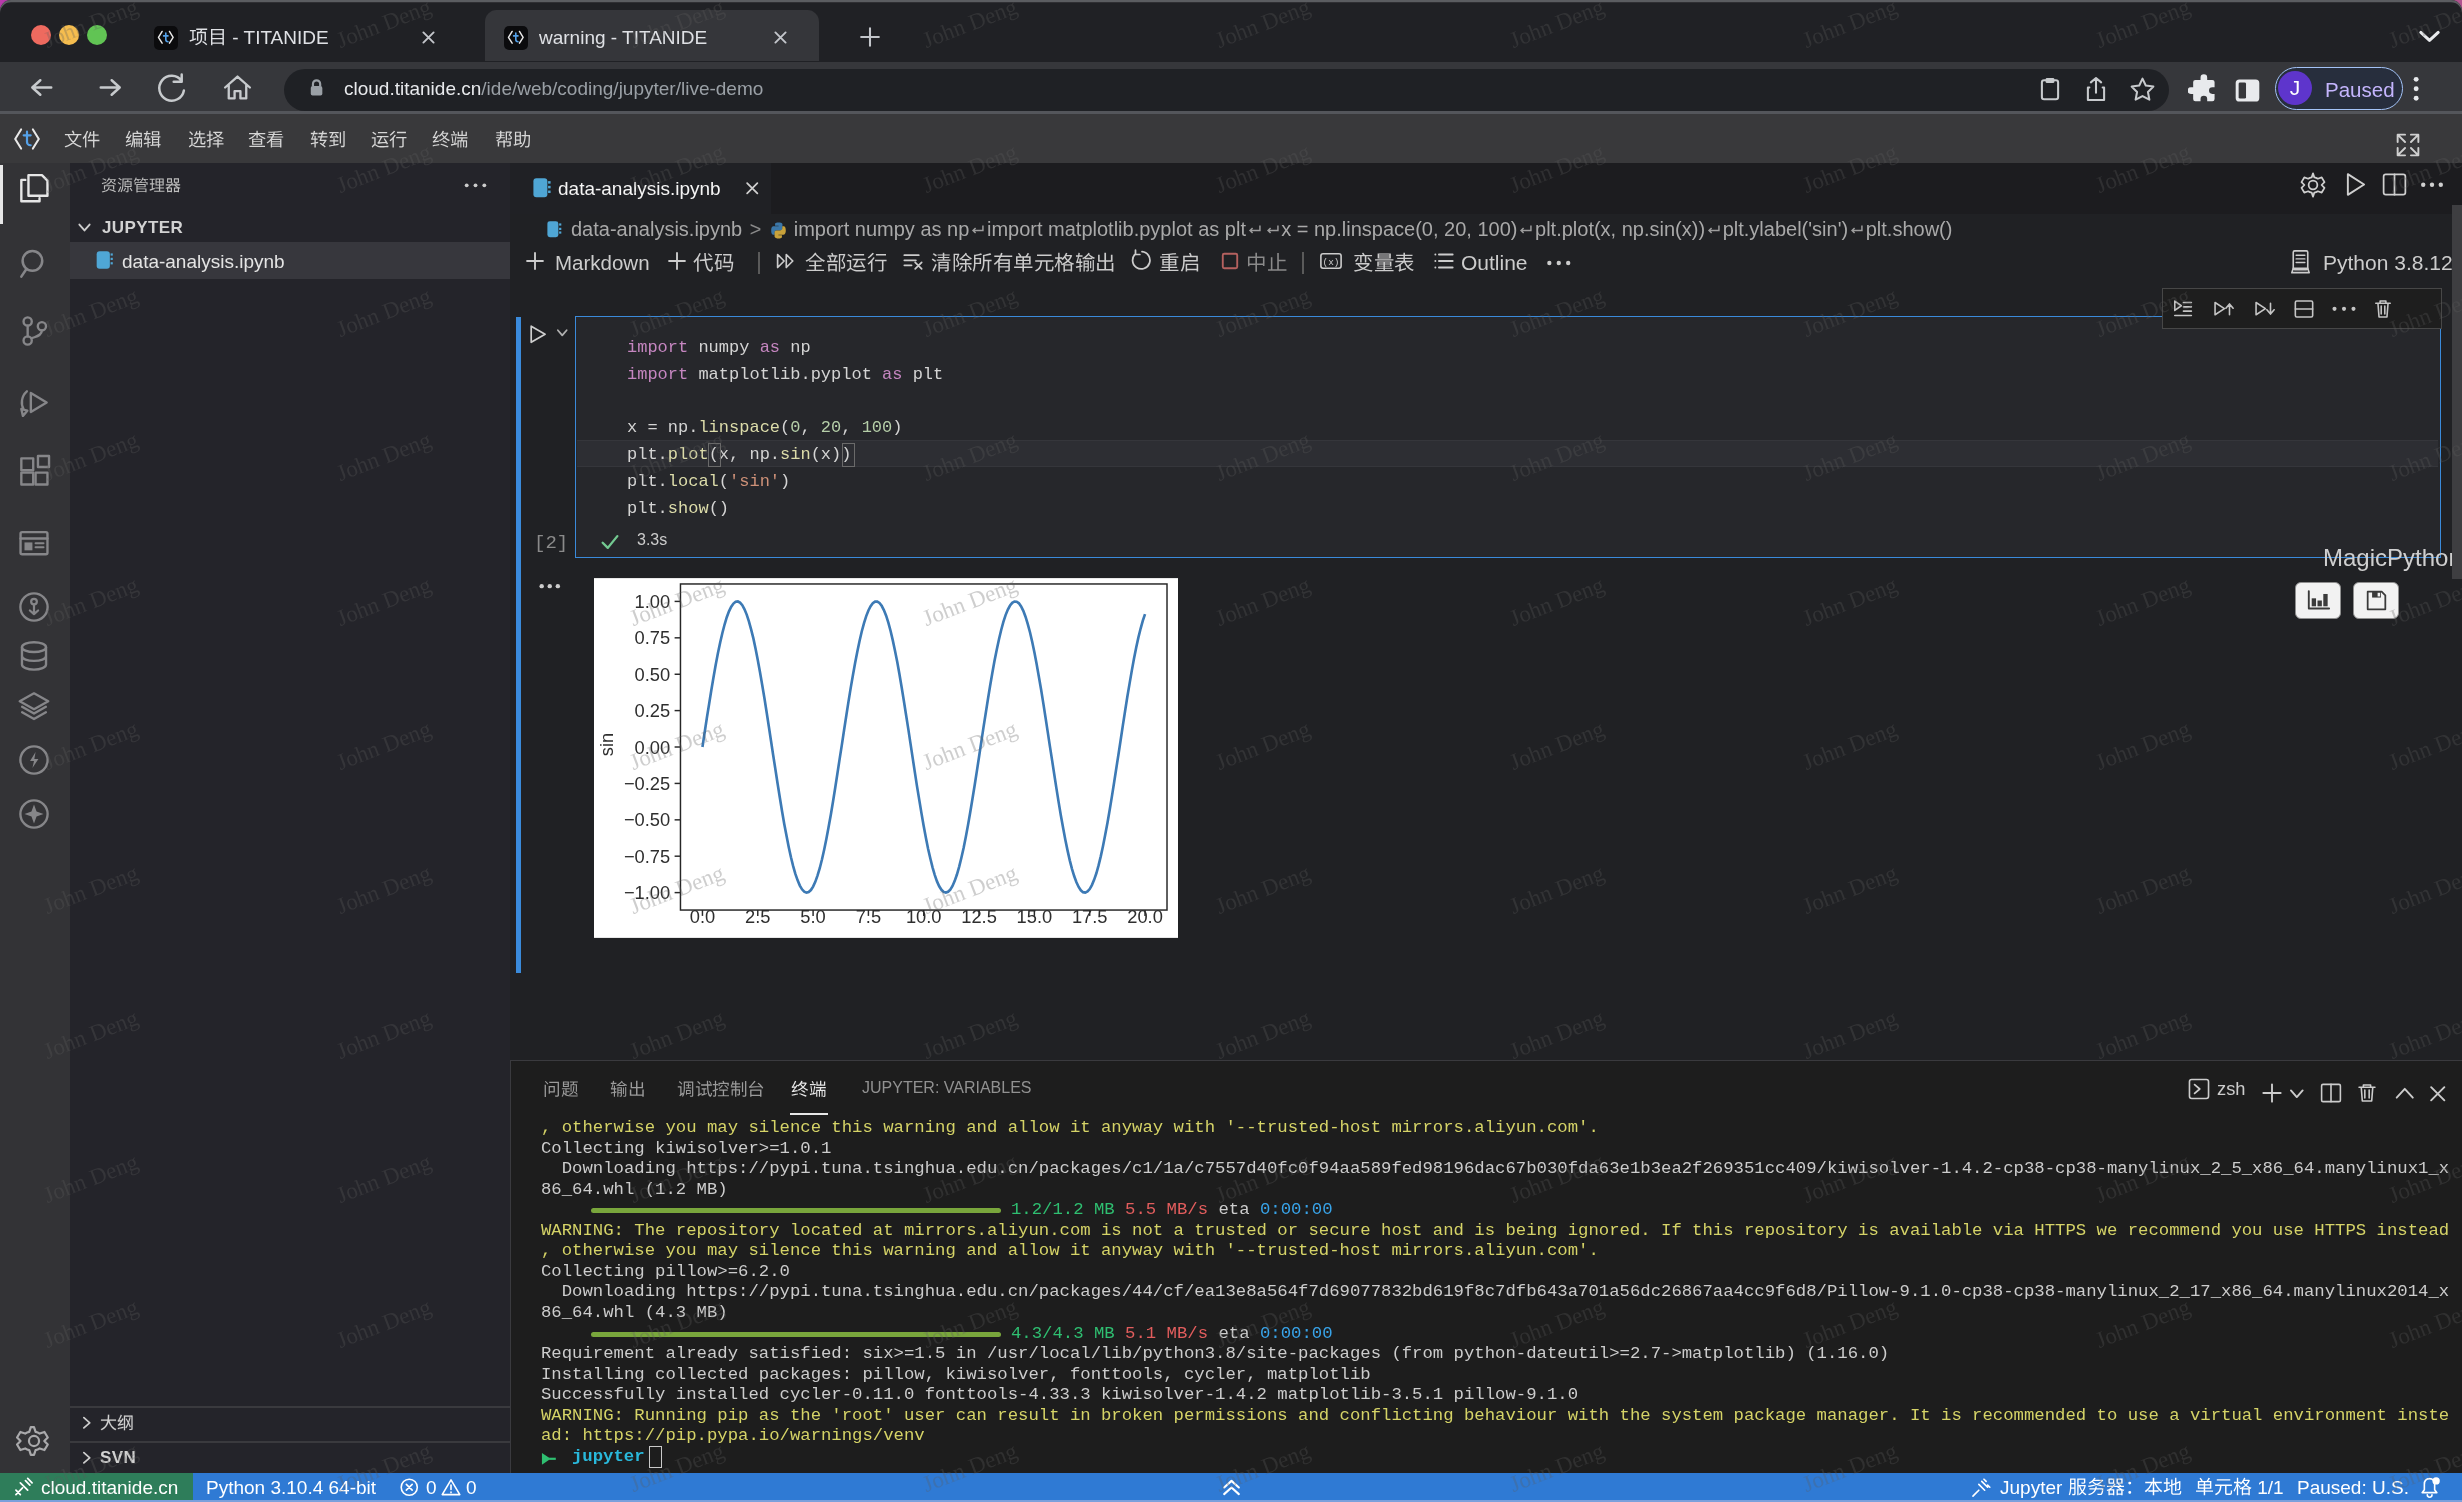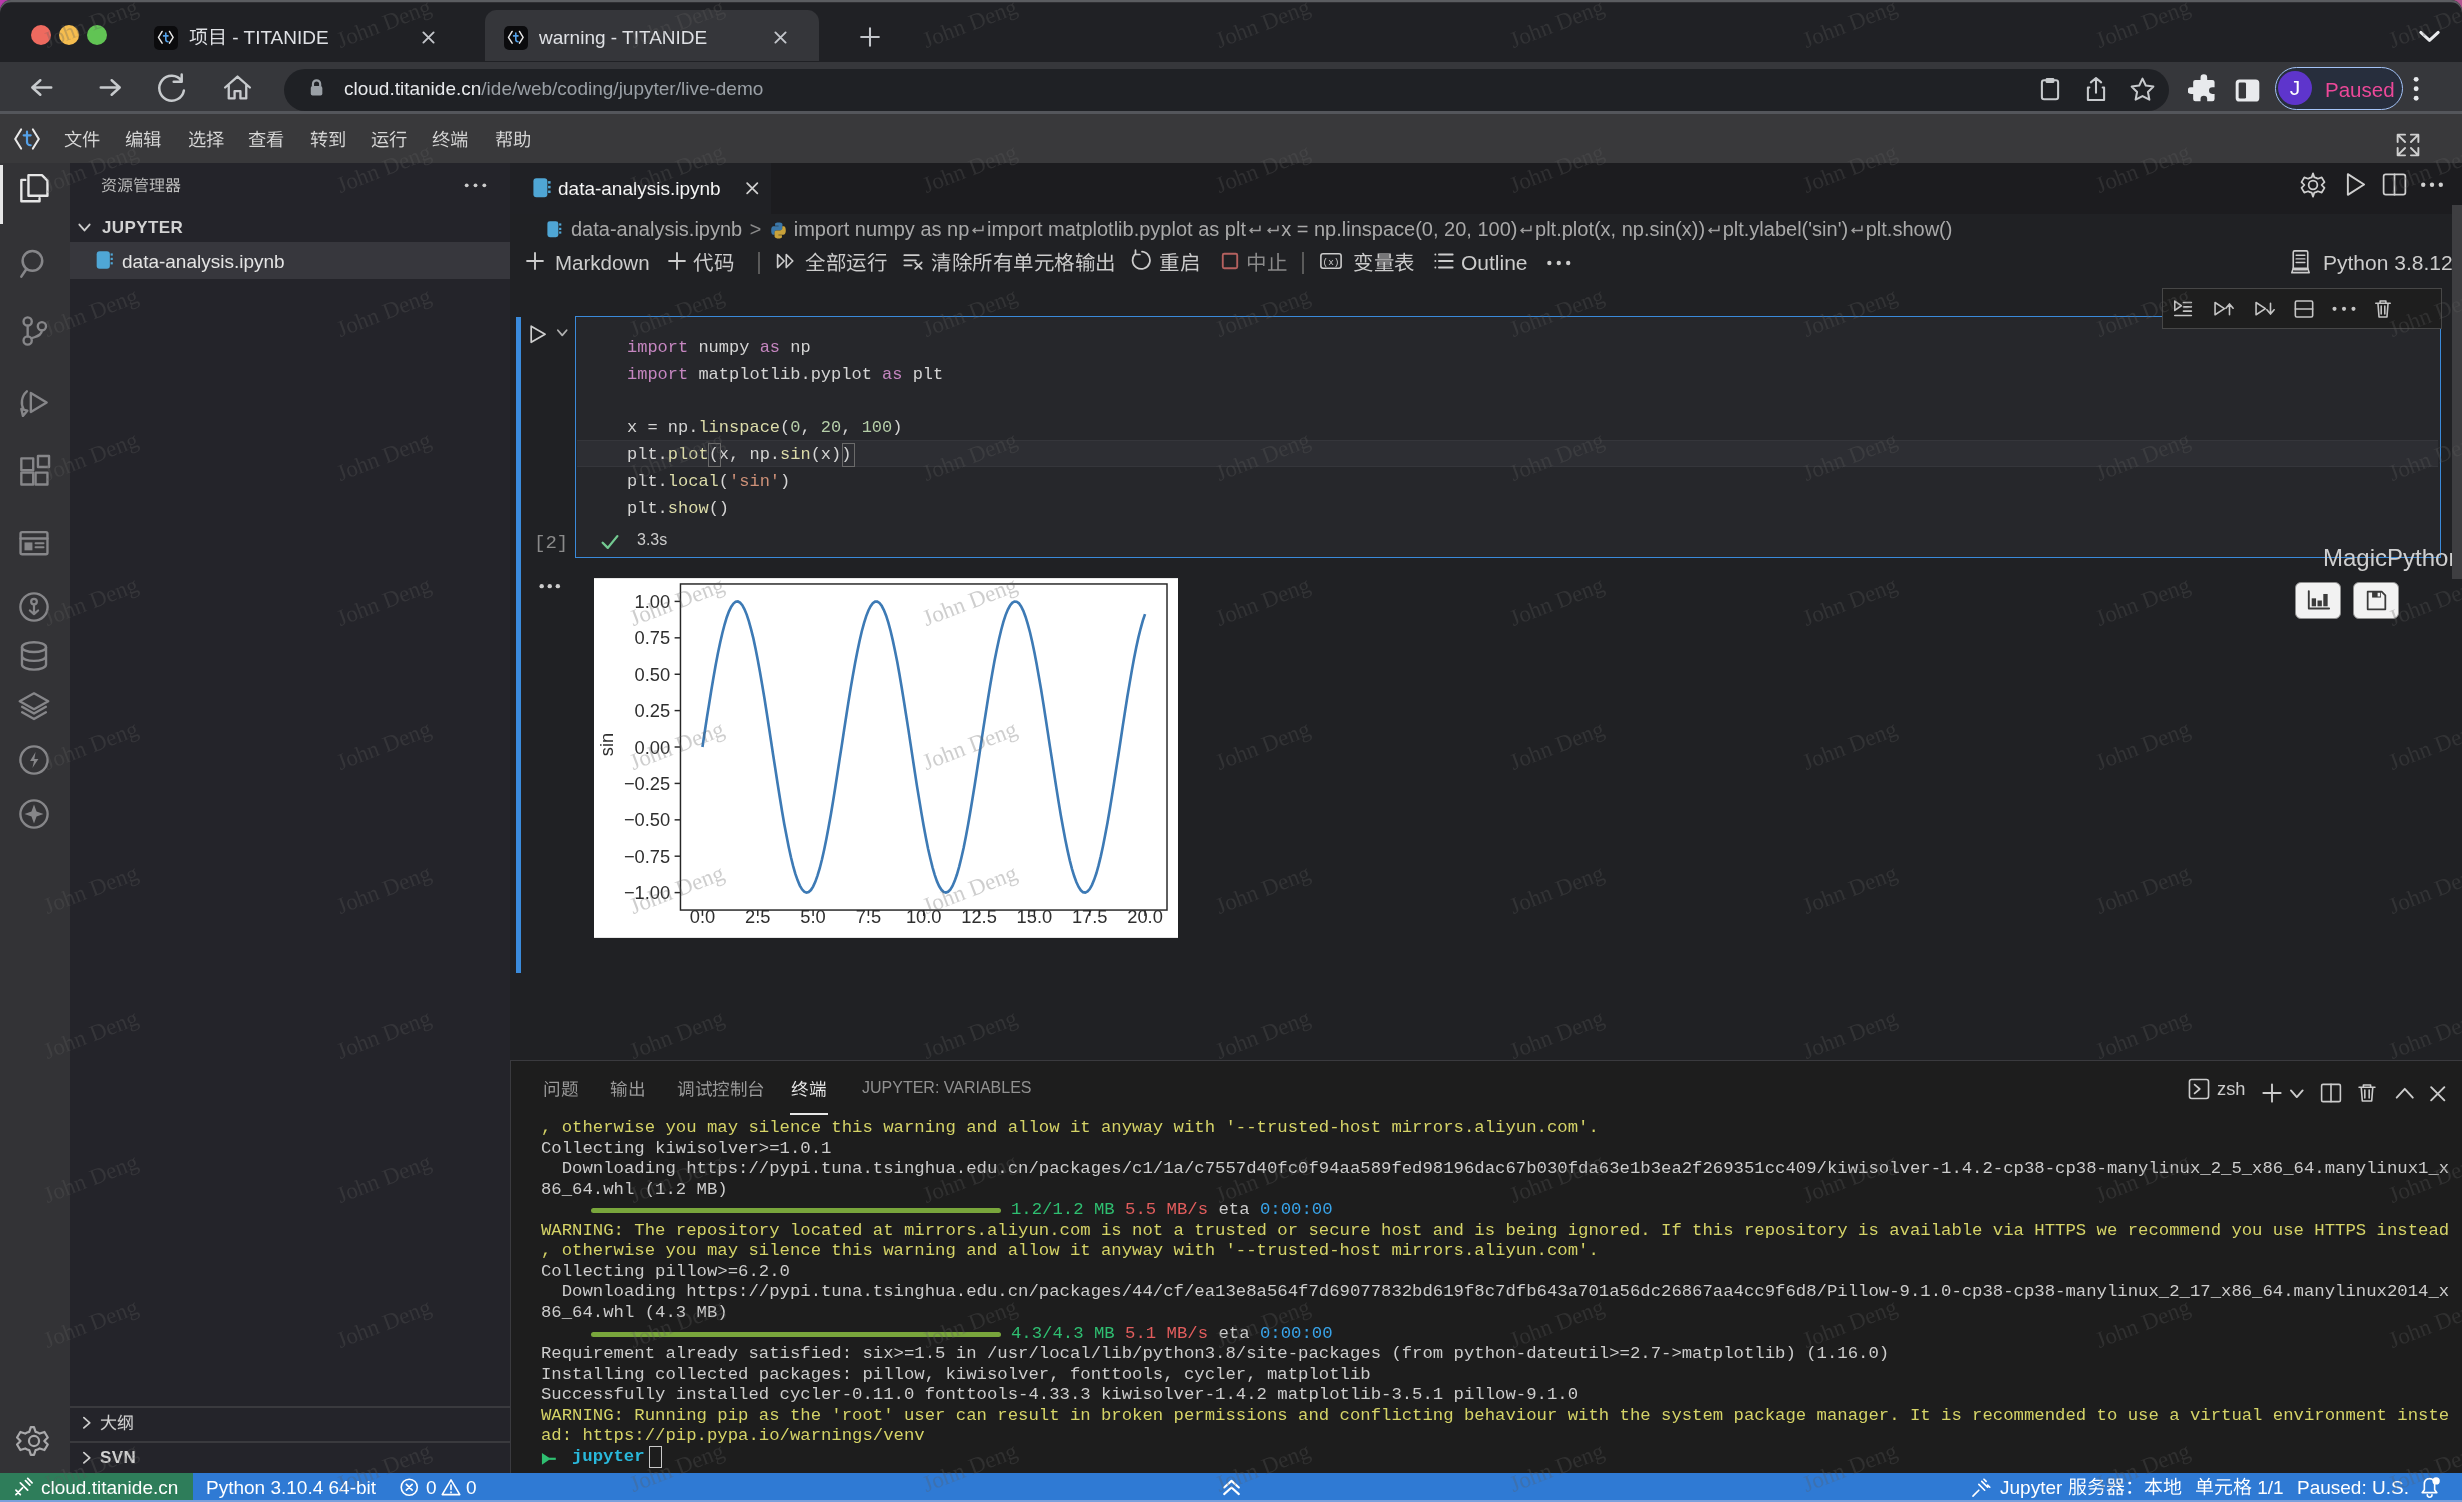--- a/index.html
+++ b/index.html
@@ -252,21 +252,21 @@
     </svg>
     <svg class="abs ic" style="left:2188px;top:74px;" width="31" height="31" viewBox="0 0 42 42">
       <path d="M17 5 a4.5 4.5 0 0 1 9 0 v3 h7 a3 3 0 0 1 3 3 v7 h-3 a4.5 4.5 0 0 0 0 9 h3 v7 a3 3 0 0 1 -3 3 h-7 v-3 a4.5 4.5 0 0 0 -9 0 v3 h-7 a3 3 0 0 1 -3 -3 v-7 h-3 a4.5 4.5 0 0 1 0 -9 h3 v-7 a3 3 0 0 1 3 -3 h7 Z" fill="#e8eaed"></path>
     </svg>
     <svg class="abs ic" style="left:2232px;top:75px;" width="31" height="31" viewBox="0 0 42 42">
       <rect x="5" y="6" width="32" height="30" rx="5" fill="#e8eaed"></rect>
       <rect x="9" y="10" width="10" height="22" rx="2" fill="#36373b"></rect>
     </svg>
     <div class="abs" style="left:2275px;top:67px;width:128px;height:43px;border-radius:22px;border:1.5px solid #a3c3f7;background:#272e3d"></div>
     <div class="abs" style="left:2278px;top:71px;width:34px;height:34px;border-radius:50%;background:#5e35cc;color:#fff;font-size:21px;line-height:34px;text-align:center">J</div>
-    <div class="abs" style="left:2325px;top:78px;font-size:20.5px;color:#ec4899">Paused</div>
+    <div class="abs" style="left:2325px;top:78px;font-size:20.5px;color:#c4b5fd">Paused</div>
     <svg class="abs ic" style="left:2411px;top:75px;" width="10.3" height="29" viewBox="0 0 14 40">
       <circle cx="7" cy="6" r="3.4" fill="#e8eaed"></circle>
       <circle cx="7" cy="19" r="3.4" fill="#e8eaed"></circle>
       <circle cx="7" cy="32" r="3.4" fill="#e8eaed"></circle>
     </svg>
     <div class="abs" style="left:0;top:111px;width:2462px;height:2.9px;background:#54565b"></div>
     <div class="abs" style="left:0;top:114px;width:2462px;height:49px;background:#39393b"></div>
     <svg class="abs ic" style="left:12.5px;top:125px;" width="28" height="28" viewBox="0 0 38 38">
       <path d="M11 6 L3 19 L11 32" fill="none" stroke="#e8e8e8" stroke-width="2.8" stroke-linecap="round" stroke-linejoin="round"></path>
       <path d="M27 6 L35 19 L27 32" fill="none" stroke="#e8e8e8" stroke-width="2.8" stroke-linecap="round" stroke-linejoin="round"></path>

